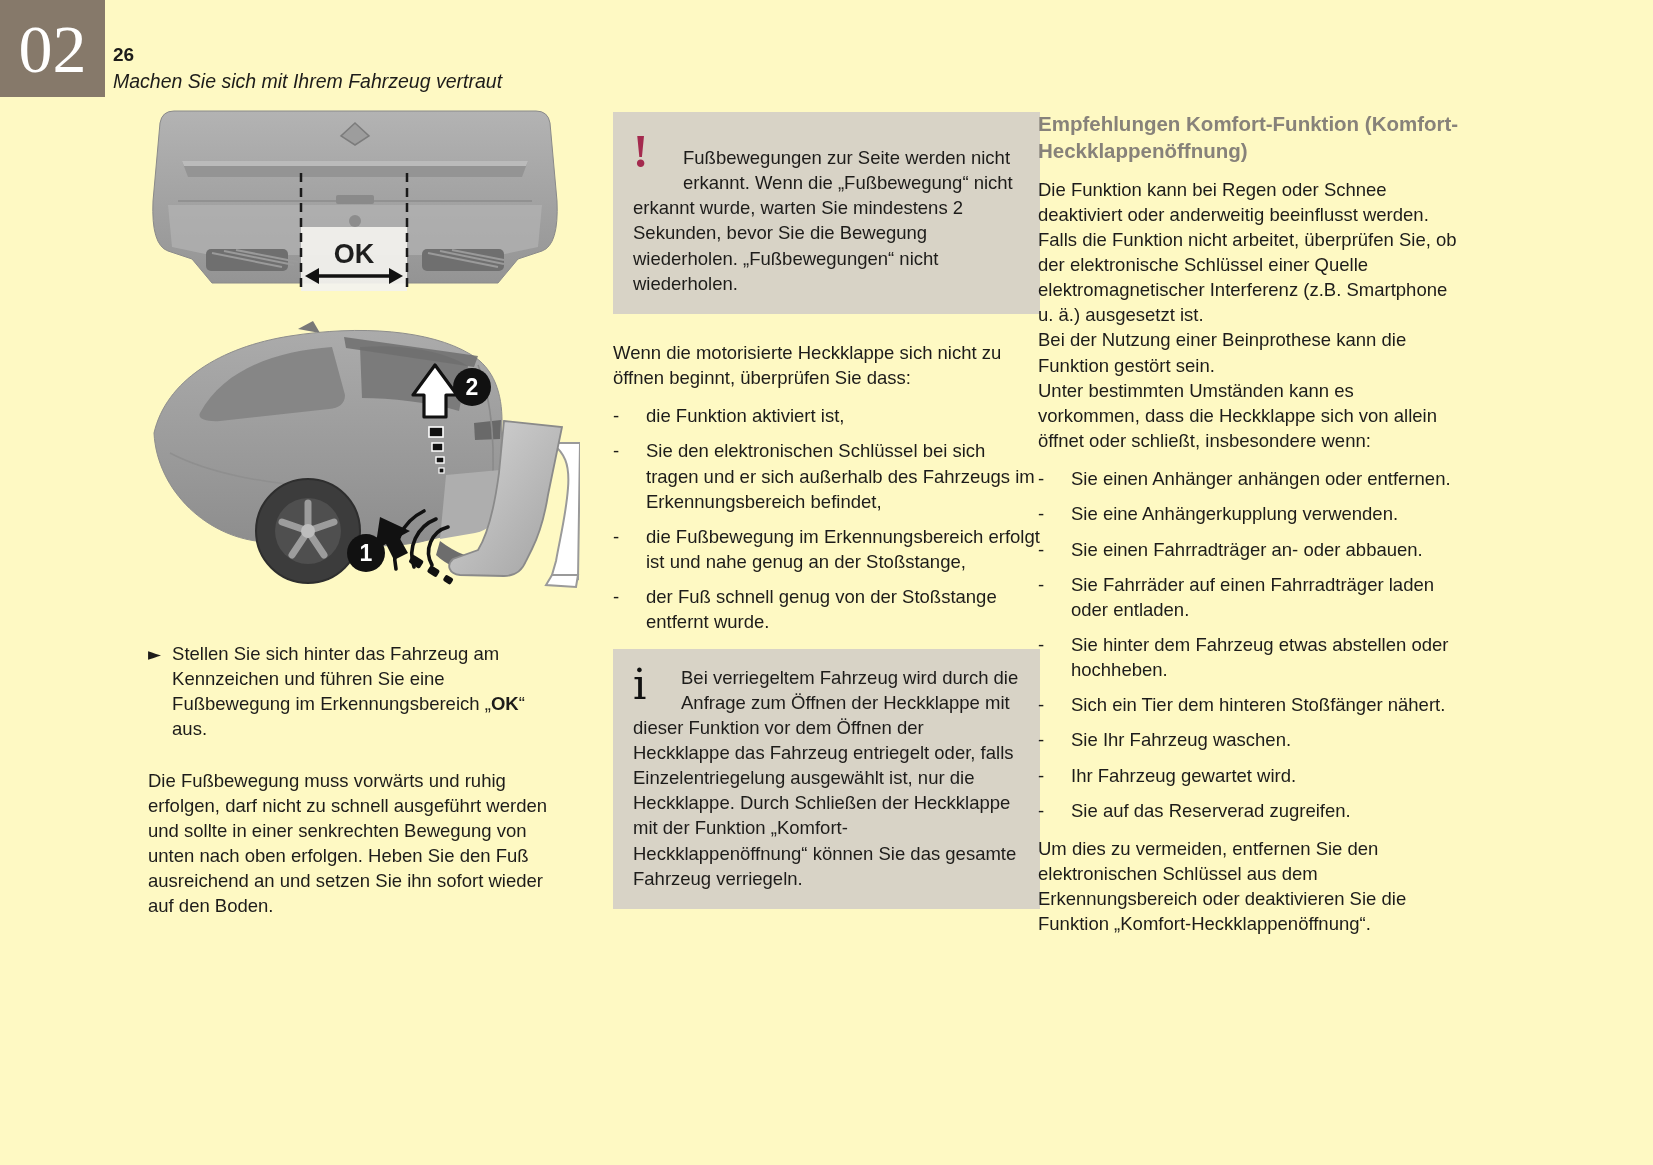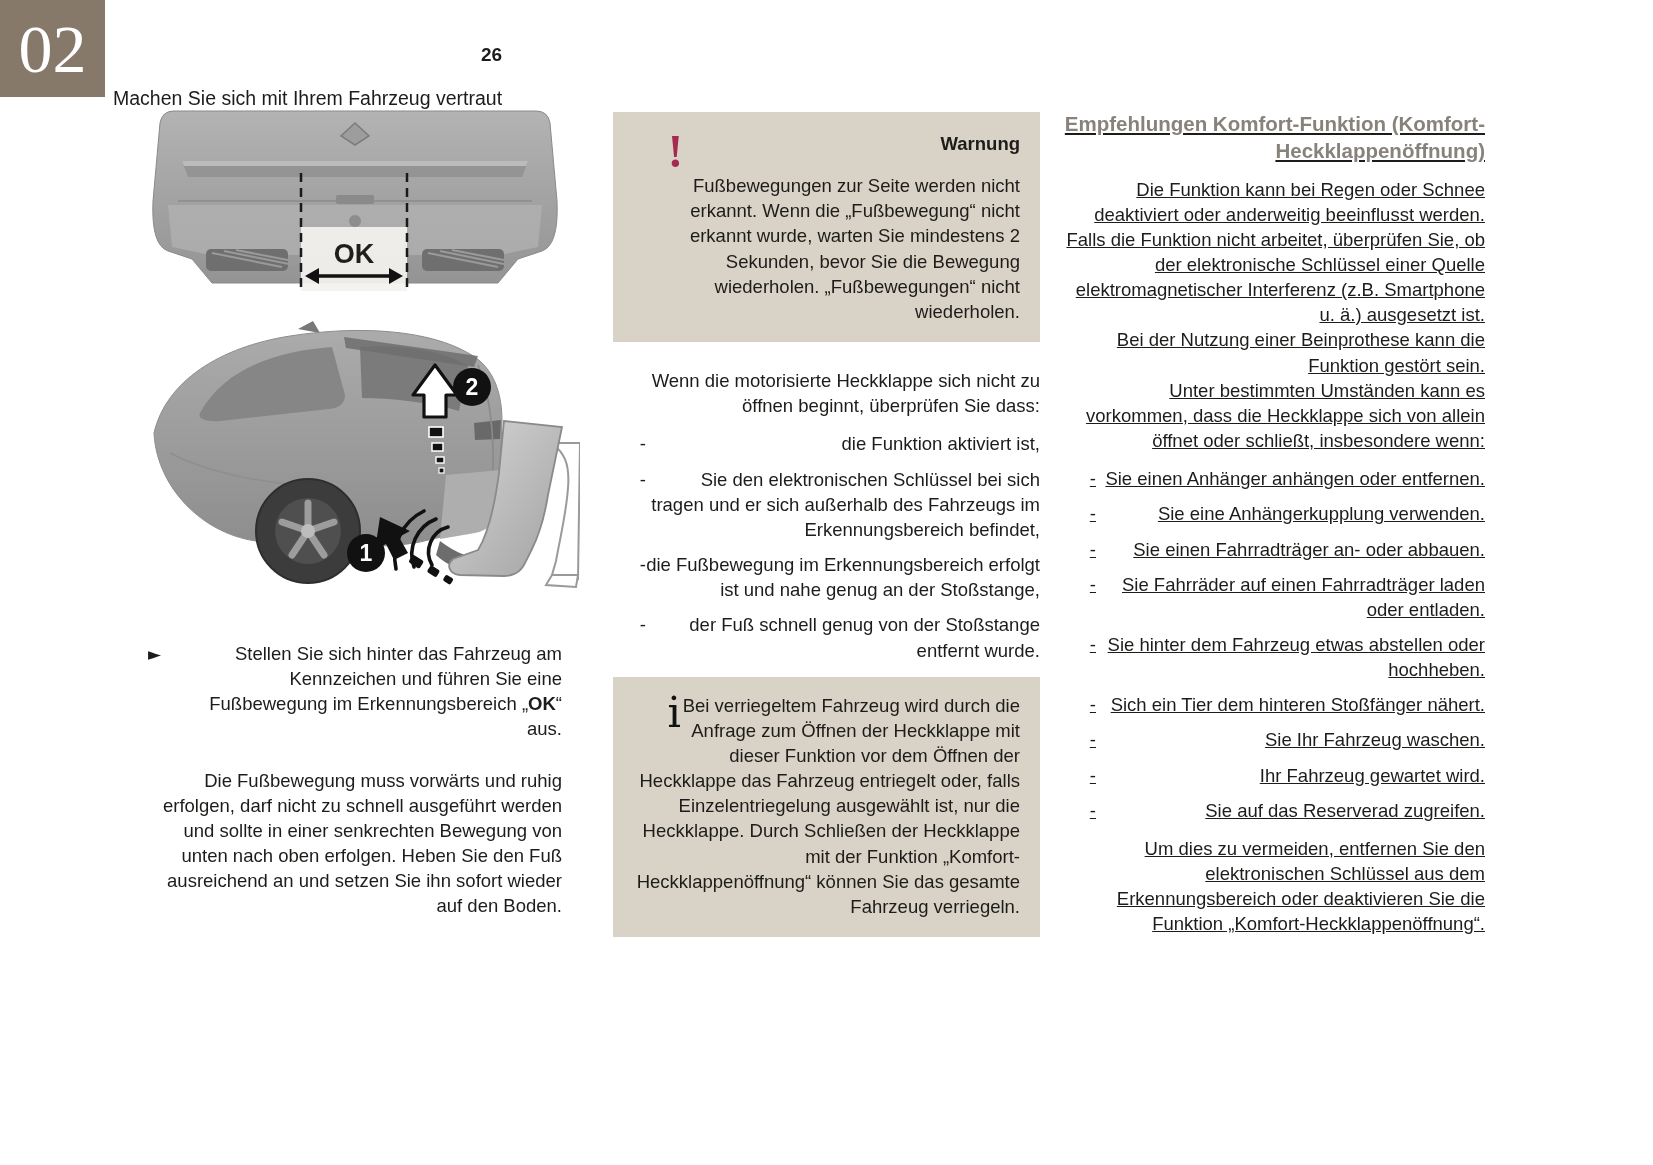--- a/index.html
+++ b/index.html
@@ -1,35 +1,35 @@
 <!DOCTYPE html>
 <html lang="de"><head>
 <meta charset="utf-8">
 <style>
   html,body { margin:0; padding:0; background:#e9e9e9; }
   .page {
-    position:relative; width:1653px; height:1165px; background:#ffffff;
-    font-family:"Liberation Sans", sans-serif; color:#1d1c1a; overflow:hidden;text-align:right;
+    position:relative; width:1653px; height:1165px; background:#fef9c3;
+    font-family:"Liberation Sans", sans-serif; color:#1d1c1a; overflow:hidden;
   }
   
   .chapter-tab {
     position:absolute; left:0; top:0; width:105px; height:97px;
     background:#86796a; color:#fff; display:flex; align-items:center; justify-content:center;
     font-family:"Liberation Serif", serif; font-size:68px; font-weight:400; line-height:1;
   }
   
   .page-header { position:absolute; left:113px; top:44px; }
   .page-num { font-size:19px; font-weight:700; }
-  .page-title { font-size:19.5px; margin-top:21px; }
+  .page-title { font-size:19.5px; margin-top:4px;font-style:italic; }
 
   
   .col { position:absolute; font-size:18.5px; line-height:1.36; }
   .col-left  { left:148px; top:103px; width:414px; }
   .col-mid   { left:613px; top:112px; width:427px; }
-  .col-right { left:1063px; top:110px; width:422px;text-decoration:underline; }
+  .col-right { left:1038px; top:110px; width:422px; }
 
   p { margin:0; }
   .mt2 { margin-top:26px; }
 
   
   .figure { display:block; }
   .fig2 { margin-top:8px; }
 
   
   .step { display:flex; gap:11px; margin-top:46px; }
@@ -191,21 +191,20 @@
       <span class="step-text"><span>Stellen Sie sich hinter das Fahrzeug am Kennzeichen und führen Sie eine Fußbewegung im Erkennungsbereich „</span><span class="b">OK</span><span>“ aus.</span></span>
     </div>
 
     <p class="mt2">Die Fußbewegung muss vorwärts und ruhig erfolgen, darf nicht zu schnell ausgeführt werden und sollte in einer senkrechten Bewegung von unten nach oben erfolgen. Heben Sie den Fuß ausreichend an und setzen Sie ihn sofort wieder auf den Boden.</p>
   </div>
 
   <div class="col col-mid">
 
     <div class="box">
       <div class="box-icon-warning">!</div>
-      <div class="warning-title">Warnung</div>
       <p class="box-body">Fußbewegungen zur Seite werden nicht erkannt. Wenn die „Fußbewegung“ nicht erkannt wurde, warten Sie mindestens 2 Sekunden, bevor Sie die Bewegung wiederholen. „Fußbewegungen“ nicht wiederholen.</p>
     </div>
 
     <p class="mt2">Wenn die motorisierte Heckklappe sich nicht zu öffnen beginnt, überprüfen Sie dass:</p>
 
     <ul class="dash">
       <li>
           <span class="dash-marker">-</span>
           <span>die Funktion aktiviert ist,</span>
         </li>

